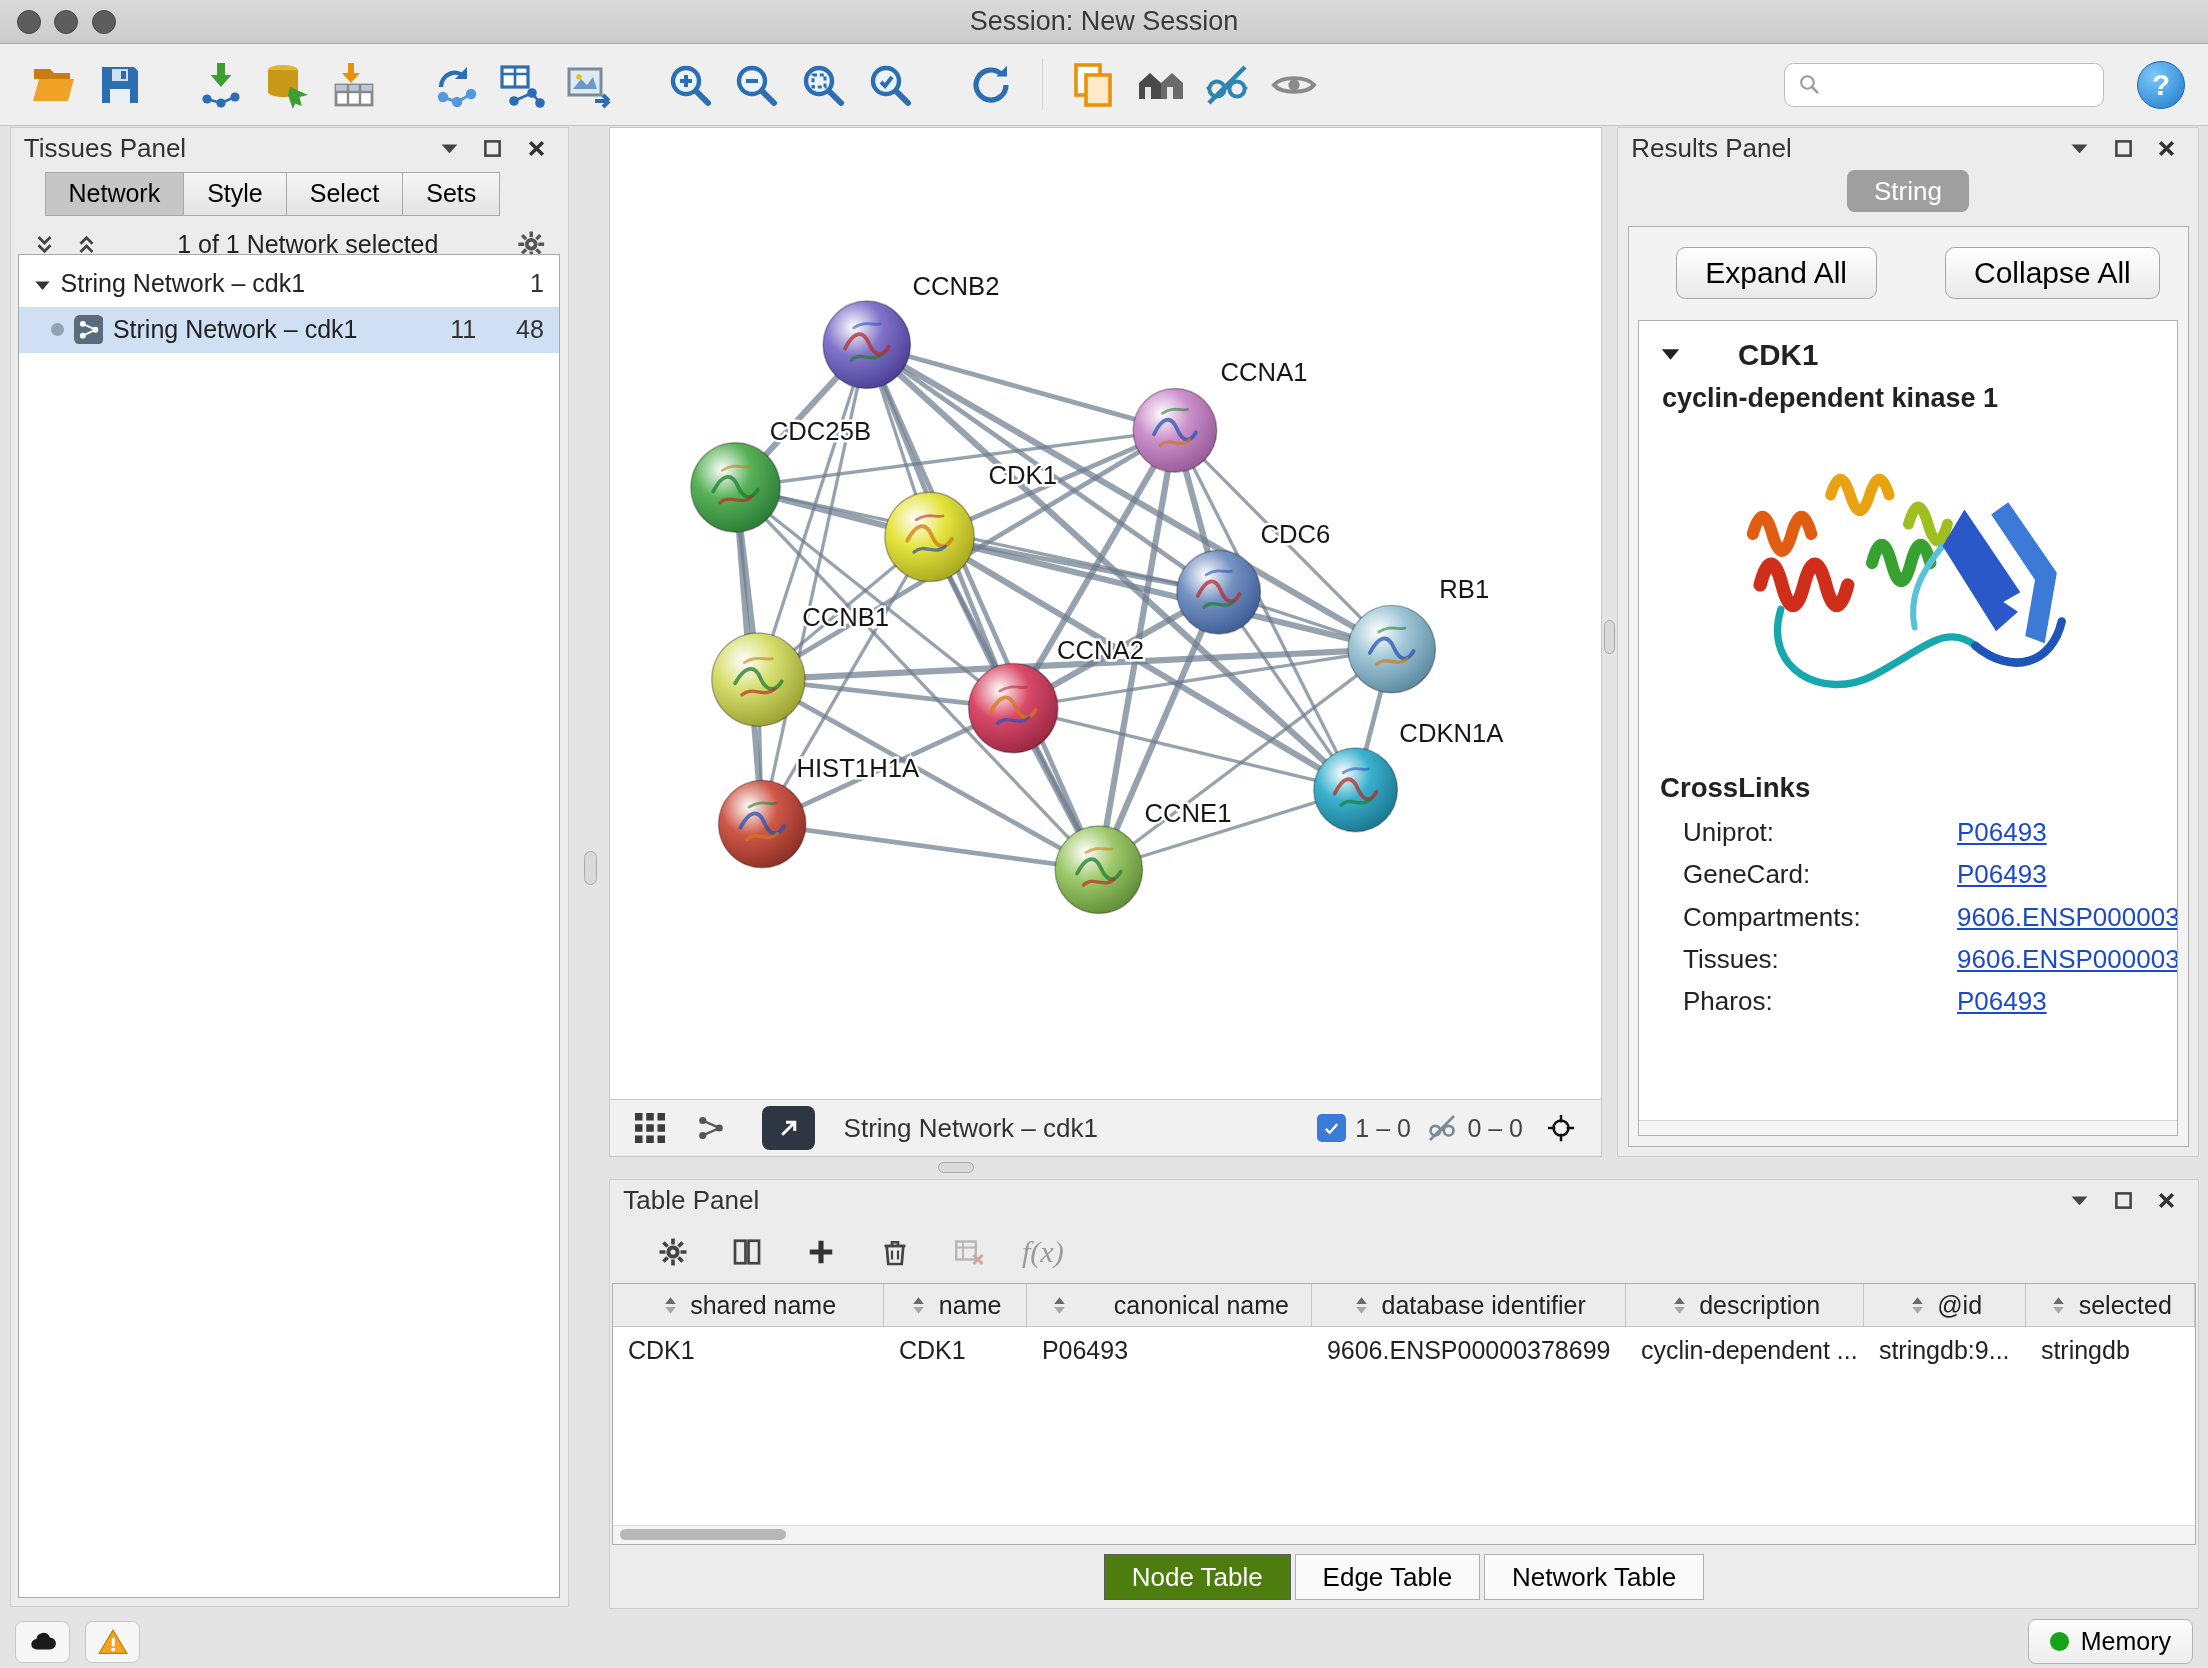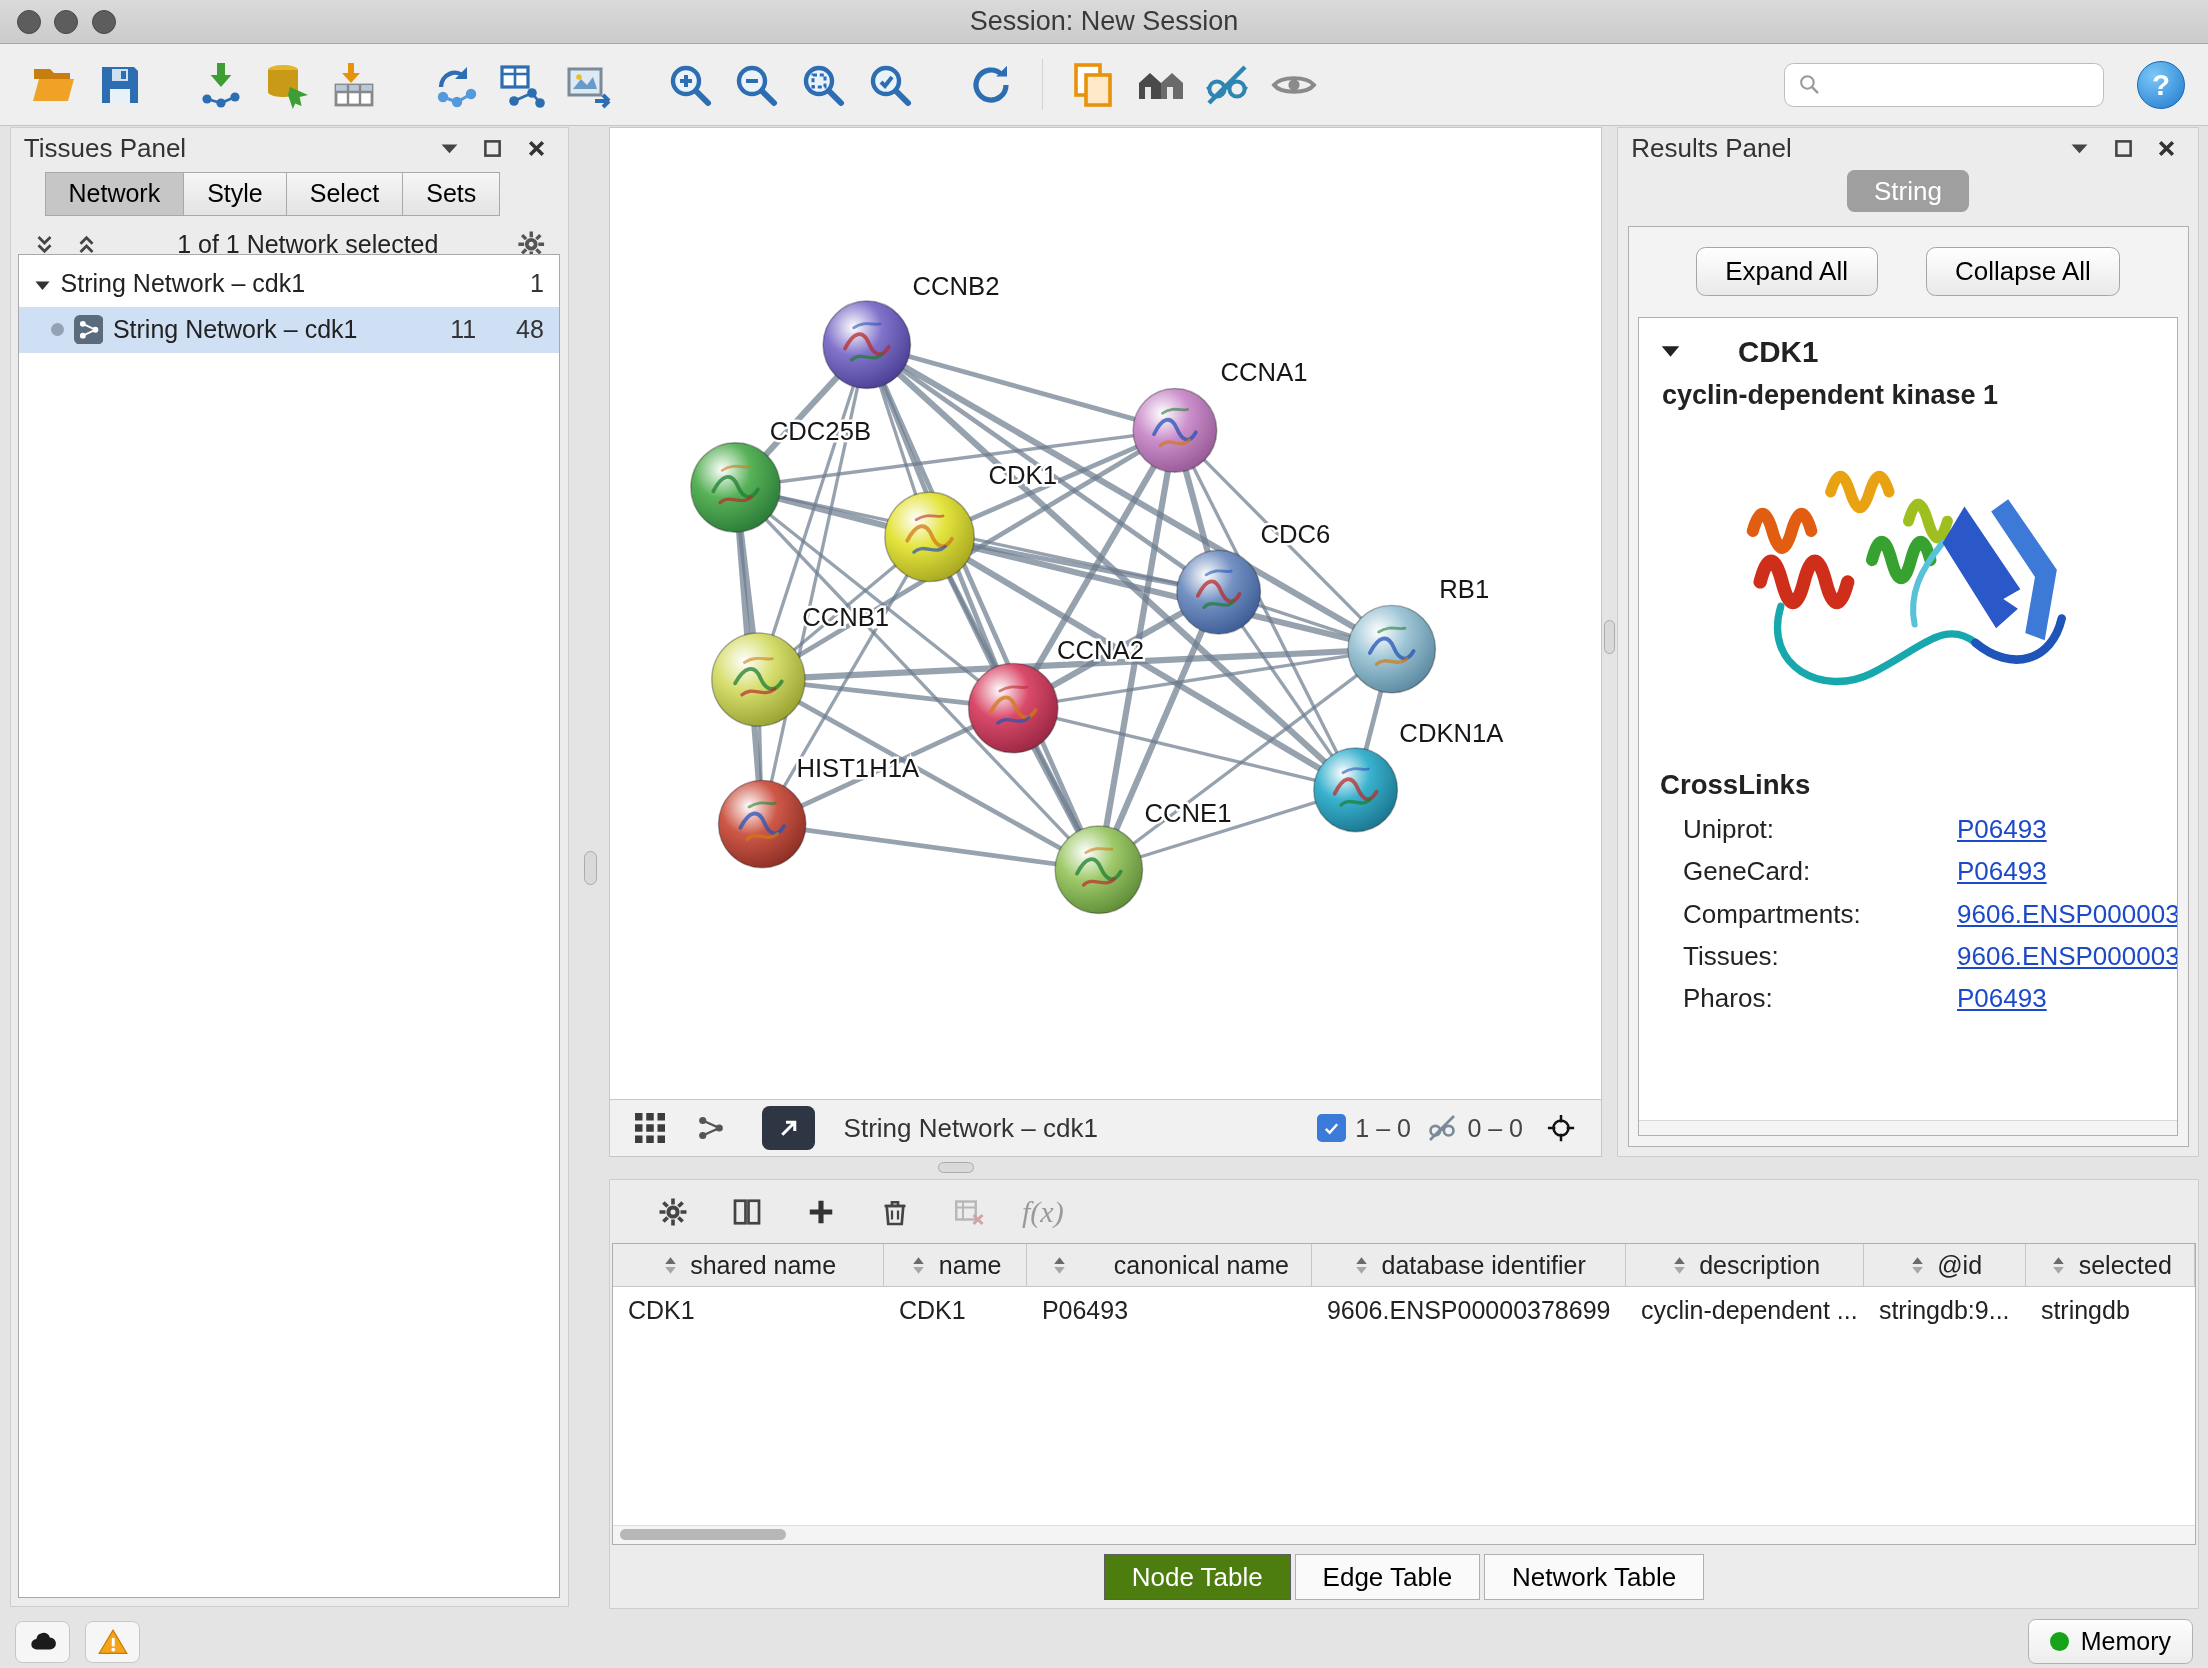--- a/index.html
+++ b/index.html
@@ -66,21 +66,21 @@
   .sel-group,.hide-group{display:flex;align-items:center;gap:9.5px;font-size:25px;color:#444;}
   .checkbox{width:28.5px;height:28.5px;border-radius:4.8px;background:#3a7ad8;display:flex;align-items:center;justify-content:center;}
   .checkbox svg{width:19px;height:19px;}
   .hide-group svg{width:32px;height:32px;}
 
   
   .results-panel{position:absolute;left:1617px;top:127px;width:582px;height:1030px;background:#ececec;border:1px solid #cdcdcd;display:flex;flex-direction:column;}
   .rp-tab{align-self:center;background:#9f9f9f;color:#fff;padding:5.7px 27px;border-radius:7.6px;font-size:26px;margin-top:1.9px;border:none;}
   .rp-box{margin:13.3px 9.5px 9.5px;border:1px solid #b0b0b0;background:#f3f3f3;flex:1;display:flex;flex-direction:column;padding:9.5px;overflow:hidden;}
   .rp-buttons{display:flex;justify-content:center;gap:48px;padding:11.4px 0 21px;}
-  .rp-btn{padding:7.6px 28.5px;border:1px solid #a6a6a6;border-radius:9.5px;background:linear-gradient(#ffffff,#e9e9e9);font-size:26px;}
+  .rp-btn{padding:7.6px 28.5px;border:1px solid #a6a6a6;border-radius:9.5px;background:linear-gradient(#ffffff,#e9e9e9);font-size:30px;margin-left:20px;}
   .cdk-box{flex:1;border:1px solid #b0b0b0;background:#fff;display:flex;flex-direction:column;overflow:hidden;}
   .cdk-header{display:flex;align-items:center;padding:17px 21px 5.7px;gap:57px;}
   .cdk-header svg{width:21px;height:15px;}
   .cdk-name{font-size:29.5px;font-weight:700;}
   .cdk-desc{padding:5.7px 23px 5.7px;font-size:27px;font-weight:bold;}
   .protein-img{align-self:center;margin:19px 0 3.8px;}
   .crosslinks-title{padding:25px 21px 7.6px;font-weight:700;font-size:27.6px;}
   .cl-row{display:flex;align-items:center;padding:5.7px 0 5.7px 44px;font-size:26px;}
   .cl-label{width:274px;flex:none;}
   .cl-value{color:#1b49c8;text-decoration:underline;white-space:nowrap;}
@@ -661,20 +661,39 @@
       <div class="cl-row">
         <span class="cl-label">Pharos:</span>
         <a class="cl-value">P06493</a>
       </div>
       <div class="cdk-scroll"></div>
     </div>
   </div>
 </section>
 
 <section class="table-panel">
+  <div class="panel-header">
+    <span class="panel-title">Table Panel</span>
+    <span class="ph-spacer"></span>
+    <button class="ph-btn">
+        <svg viewBox="0 0 12 8">
+          <path d="M1 1.5h10L6 7z" fill="#444"></path>
+        </svg>
+      </button>
+    <button class="ph-btn">
+        <svg viewBox="0 0 12 12">
+          <rect x="1.5" y="1.5" width="9" height="9" fill="none" stroke="#444" stroke-width="1.6"></rect>
+        </svg>
+      </button>
+    <button class="ph-btn">
+        <svg viewBox="0 0 12 12">
+          <path d="M2 2l8 8M10 2l-8 8" stroke="#333" stroke-width="2.2"></path>
+        </svg>
+      </button>
+  </div>
   <div class="tp-toolbar">
     <button class="tp-ic">
       <svg viewBox="0 0 20 20">
           <g stroke="#444" stroke-width="2.4">
             <path d="M10 1v4M10 15v4M1 10h4M15 10h4M3.6 3.6l2.8 2.8M13.6 13.6l2.8 2.8M16.4 3.6l-2.8 2.8M6.4 13.6l-2.8 2.8"></path>
           </g>
           <circle cx="10" cy="10" r="4.4" fill="#444"></circle>
           <circle cx="10" cy="10" r="1.7" fill="#ececec"></circle>
         </svg>
     </button>

